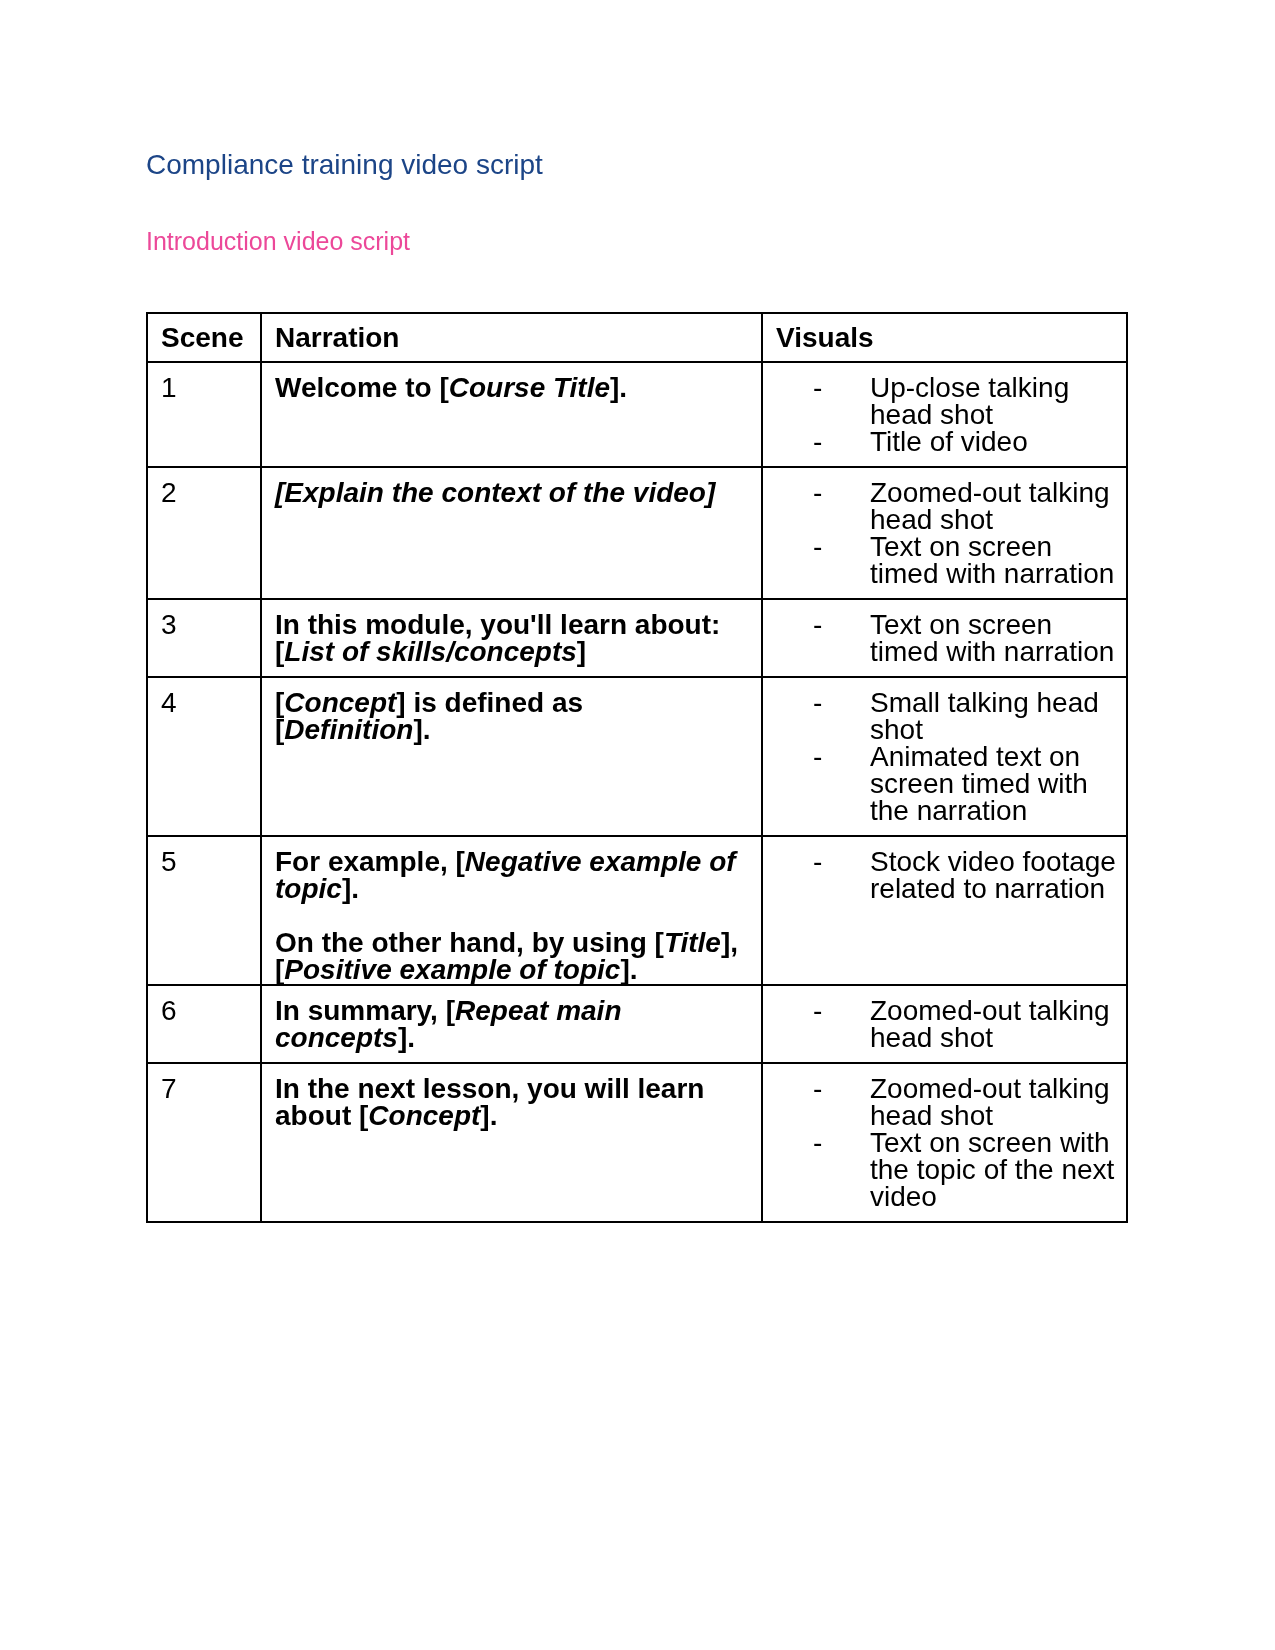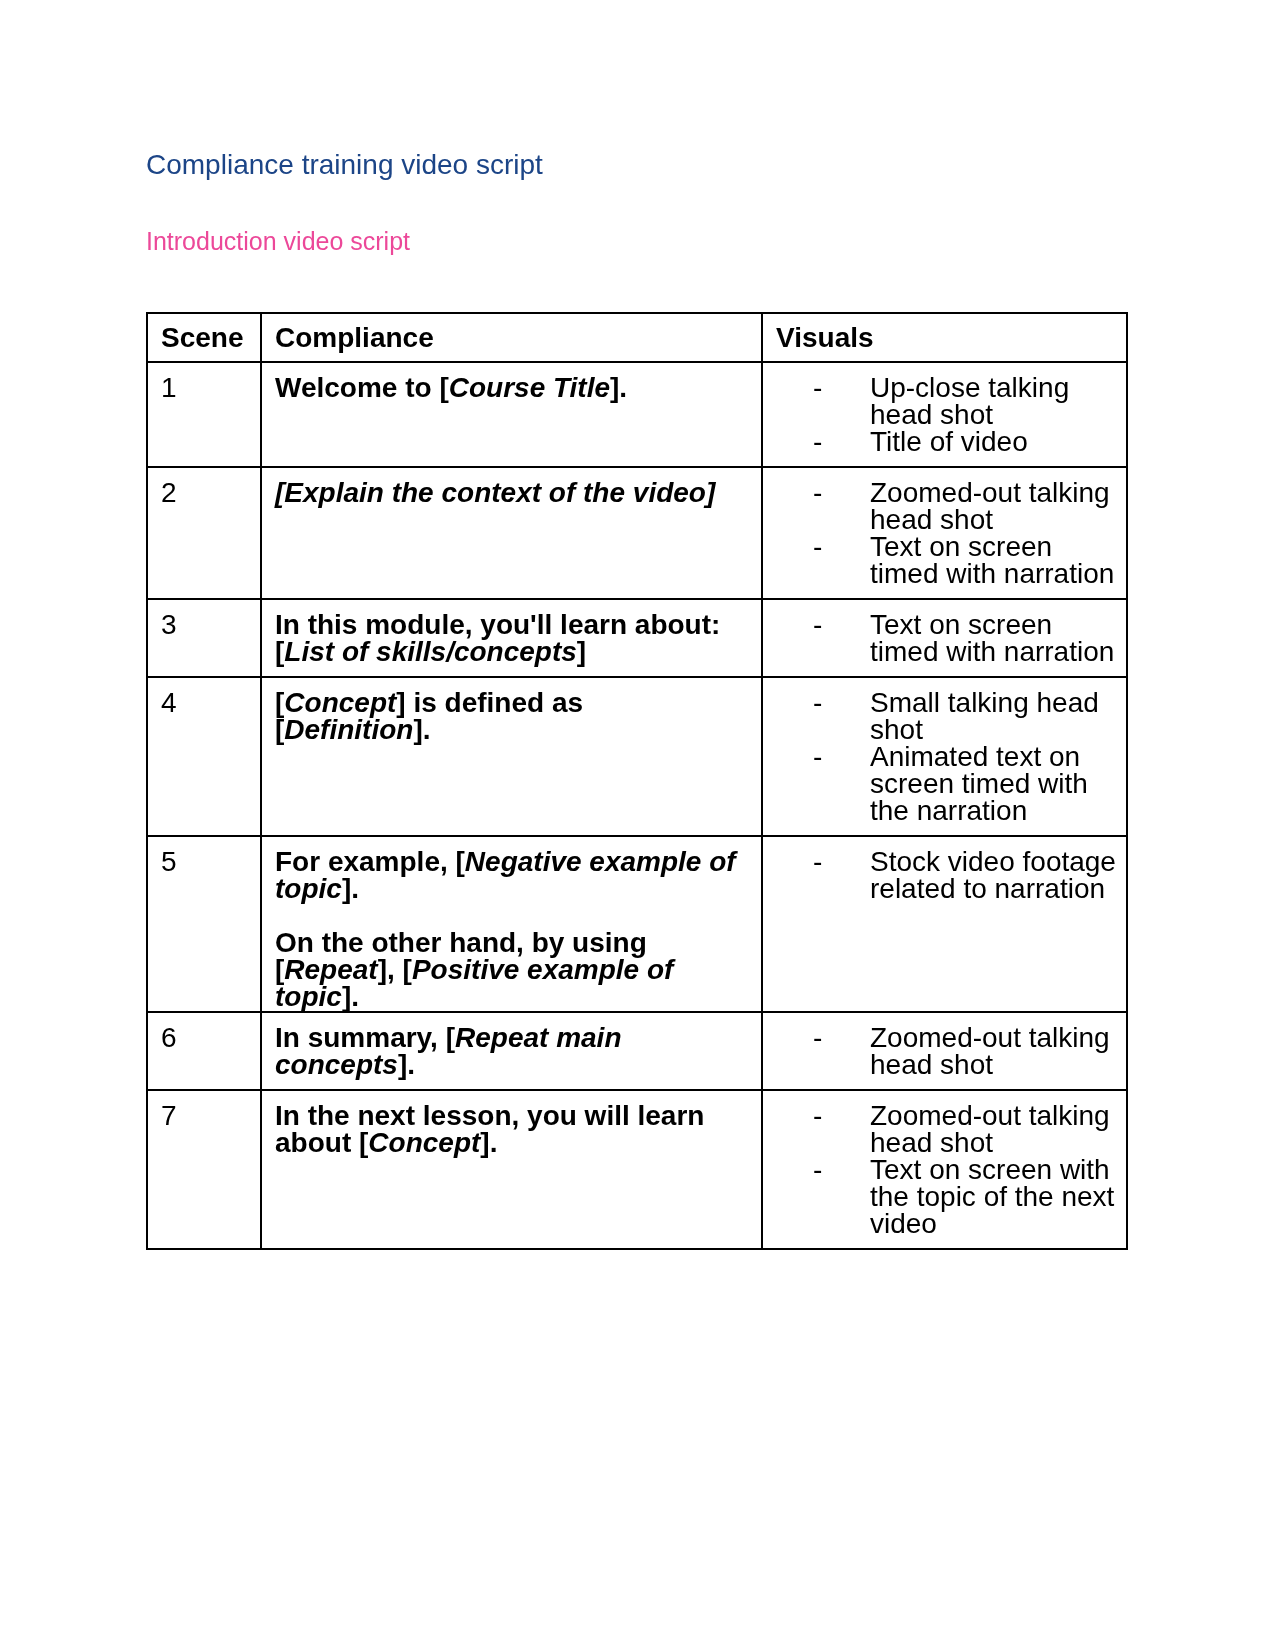--- a/index.html
+++ b/index.html
@@ -73,21 +73,21 @@
 
   <table class="script-table">
     <colgroup>
       <col style="width:114px">
       <col style="width:501px">
       <col style="width:365px">
     </colgroup>
     <thead>
       <tr>
         <th>Scene</th>
-        <th>Compliance</th>
+        <th>Narration</th>
         <th>Visuals</th>
       </tr>
     </thead>
     <tbody>
   <tr>
     <td class="scene">1</td>
     <td class="narration">
             <p class="para"><span>Welcome to [</span><span class="it">Course Title</span><span>].</span></p>
           </td>
     <td class="visuals">
@@ -133,21 +133,21 @@
               <li>Small talking head shot</li>
               <li>Animated text on screen timed with the narration</li>
             </ul>
     </td>
   </tr>
 
   <tr>
     <td class="scene">5</td>
     <td class="narration">
             <p class="para"><span>For example, [</span><span class="it">Negative example of topic</span><span>].</span></p>
-            <p class="para"><span>On the other hand, by using [</span><span class="it">Repeat</span><span>], [</span><span class="it">Positive example of topic</span><span>].</span></p>
+            <p class="para"><span>On the other hand, by using [</span><span class="it">Title</span><span>], [</span><span class="it">Positive example of topic</span><span>].</span></p>
           </td>
     <td class="visuals">
       <ul class="vlist">
               <li>Stock video footage related to narration</li>
             </ul>
     </td>
   </tr>
 
   <tr>
     <td class="scene">6</td>

